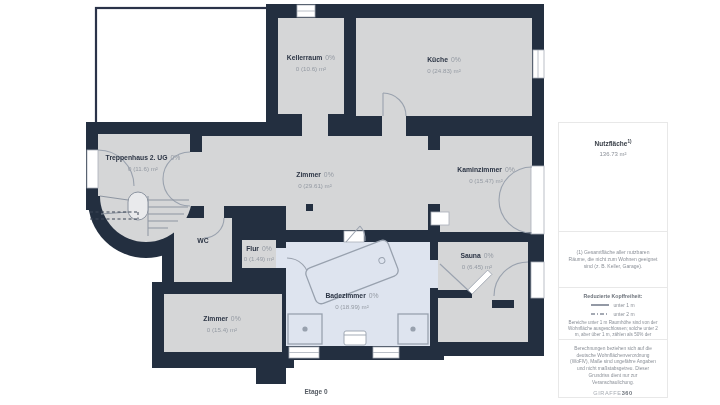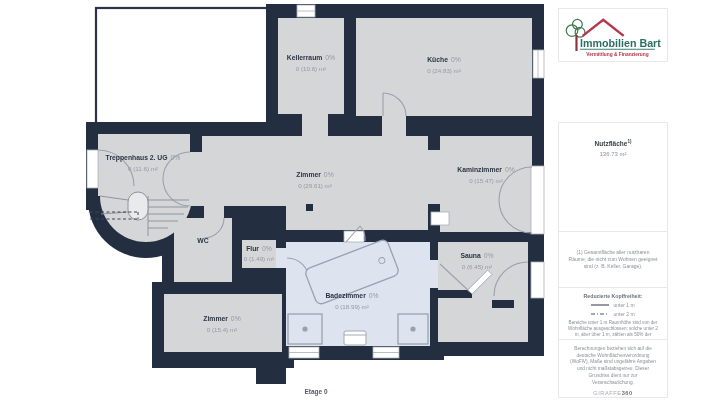--- a/index.html
+++ b/index.html
@@ -177,34 +177,20 @@
 
       <text class="room-name" x="477" y="258"><tspan>Sauna</tspan><tspan class="pct" dx="3">0%</tspan></text>
       <text class="room-area" x="477" y="269">0 (6.45) m²</text>
     </g>
 
     <text class="floor-label" x="316" y="394">Etage 0</text>
   </svg>
 
   <div class="sidebar">
 
-    <div class="sb-box logo-box">
-      <svg width="98" height="46" viewBox="0 0 110 50">
-        <g fill="none" stroke="#3f7d4e" stroke-width="1.4">
-          <circle cx="9" cy="20" r="6.5"></circle>
-          <circle cx="15" cy="13" r="5.5"></circle>
-          <circle cx="18" cy="22" r="5.5"></circle>
-        </g>
-        <line x1="14" y1="25" x2="14" y2="43" stroke="#8c2f3f" stroke-width="2.4"></line>
-        <path d="M 21 26 L 44 8 L 67 26" fill="none" stroke="#b5374a" stroke-width="2.8"></path>
-        <text x="18" y="38" font-size="12" font-weight="600" fill="#2a6f63">Immobilien Bart</text>
-        <line x1="18" y1="41" x2="102" y2="41" stroke="#2a6f63" stroke-width="1"></line>
-        <text x="60" y="48.5" font-size="5.4" font-weight="700" fill="#b5374a" text-anchor="middle">Vermittlung &amp; Finanzierung</text>
-      </svg>
-    </div>
 
     <div class="sb-box nutz-box">
       <div class="nutz-label"><span>Nutzfläche</span><sup>1)</sup></div>
       <div class="nutz-value">136.73 m²</div>
     </div>
 
     <div class="sb-box note-box">
       <div class="txt">(1) Gesamtfläche aller nutzbaren Räume, die nicht zum Wohnen geeignet sind (z. B. Keller, Garage).</div>
     </div>
 

